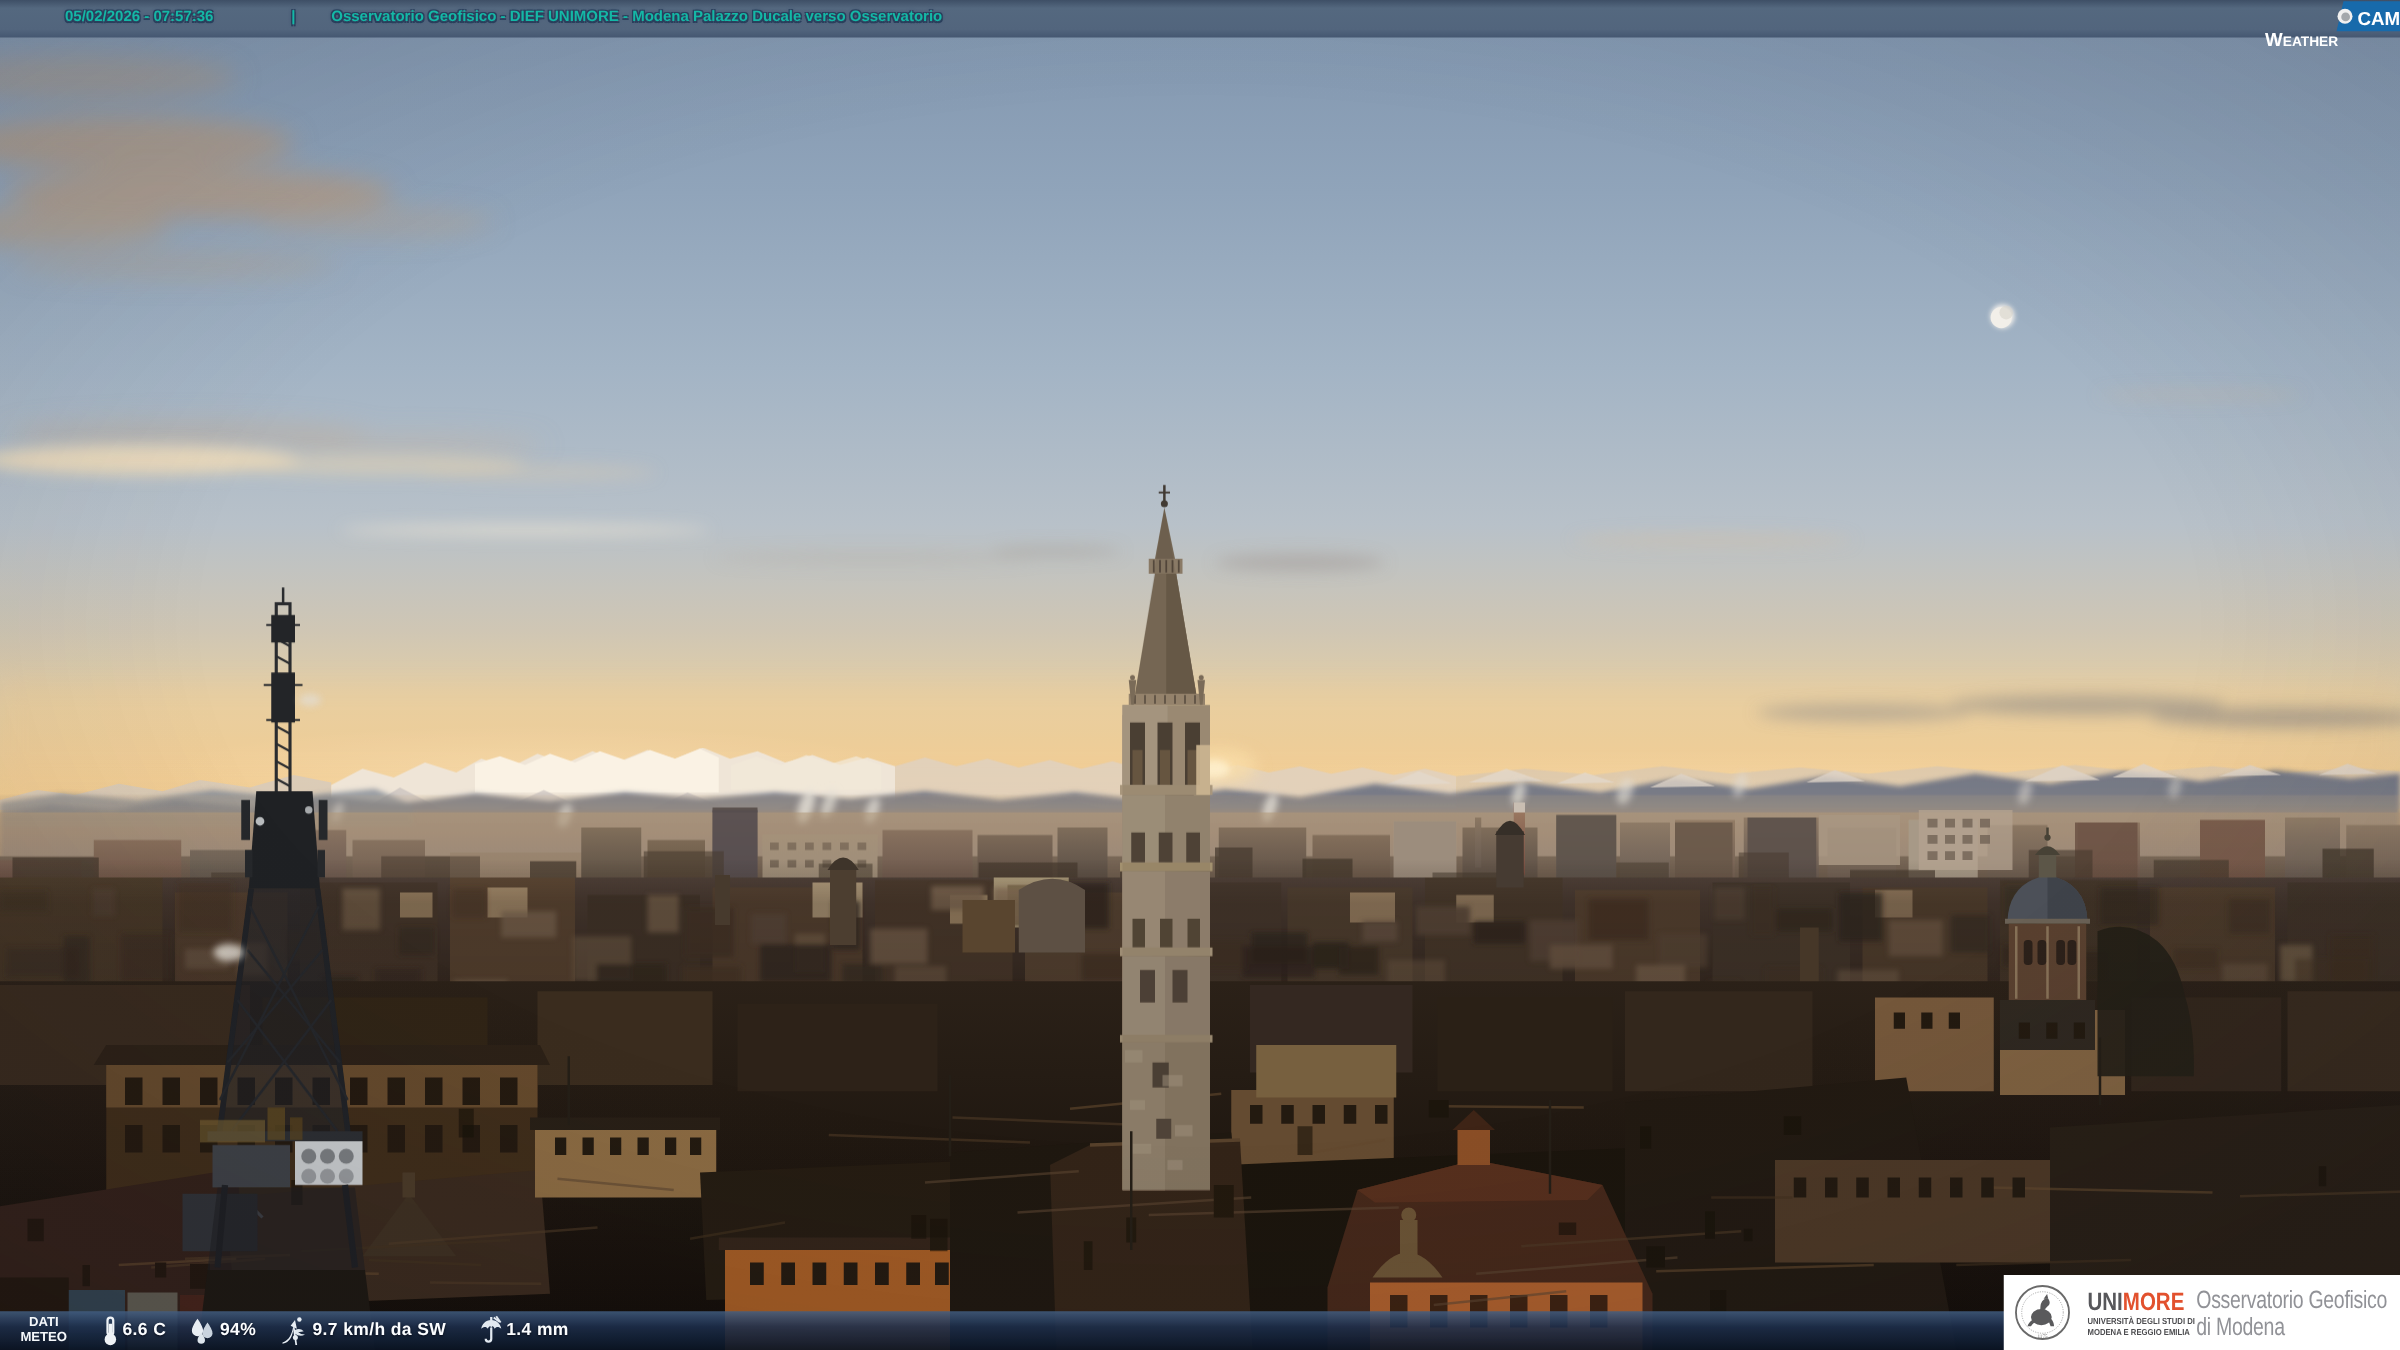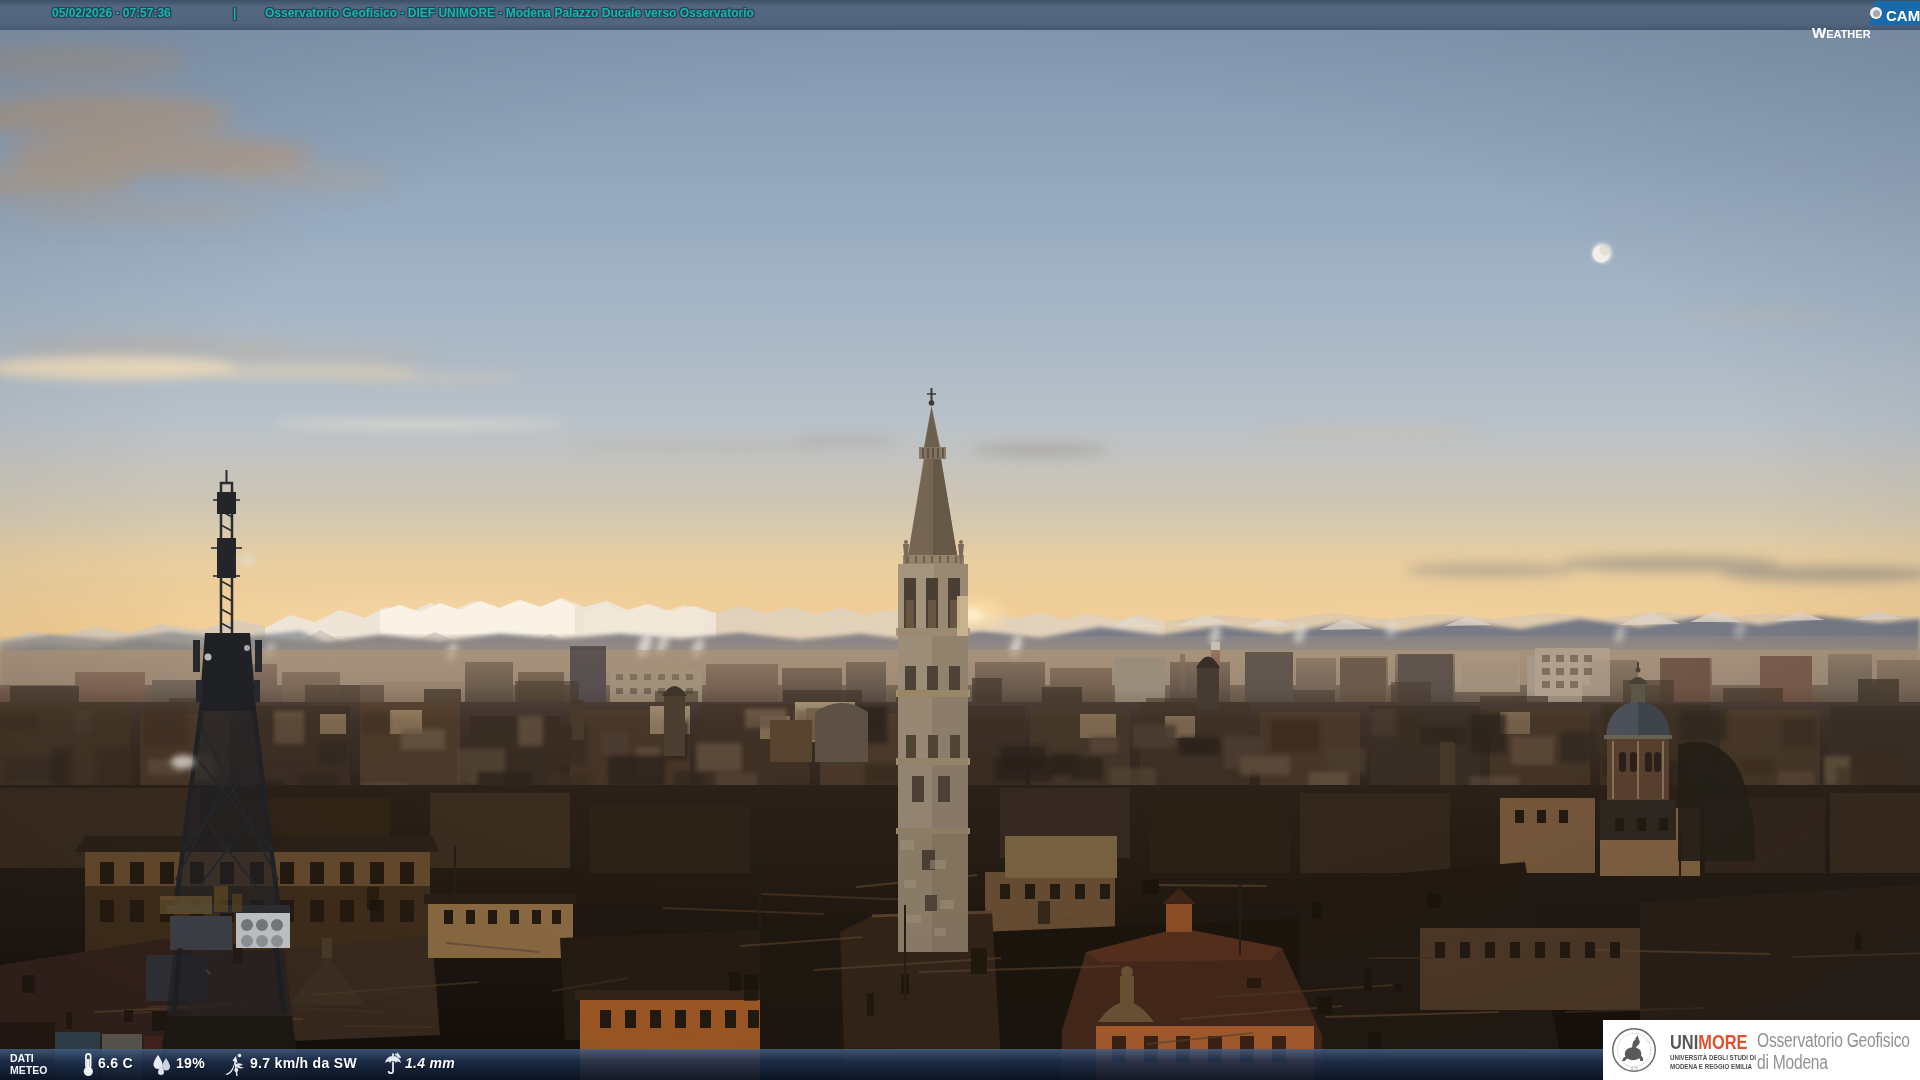--- a/index.html
+++ b/index.html
@@ -755,48 +755,48 @@
 <div class="abs" style="left:1812px;top:24px;color:#fff;font-weight:bold;white-space:nowrap;">
  <span style="font-size:15px;">W</span><span style="font-size:11px;">EATHER</span>
 </div>
 <div class="abs" style="left:1870px;top:7px;width:12px;height:12px;border-radius:50%;background:#f0f0f0;"></div>
 <div class="abs" style="left:1873px;top:10px;width:7px;height:7px;border-radius:50%;background:#a4a8ac;"></div>
 <div class="abs" style="left:1886px;top:7px;color:#fff;font-weight:bold;">
  <span style="font-size:15px;">C</span><span style="font-size:15px;">AM</span>
 </div>
 
 <div id="botbar"></div>
-<div class="abs" style="left:10px;top:1052px;width:50px;font-size:10.5px;font-weight:bold;color:#f5f8fb;line-height:12px;">DATI<br>METEO</div>
+<div class="abs" style="left:10px;top:1052px;width:50px;text-align:center;font-size:10.5px;font-weight:bold;color:#f5f8fb;line-height:12px;">DATI<br>METEO</div>
 <svg class="abs" style="left:78px;top:1052px" width="20" height="26" viewBox="0 0 20 26">
  <rect x="8" y="2" width="4.6" height="14" rx="2.3" fill="none" stroke="#eef2f6" stroke-width="1.8"></rect>
  <circle cx="10.3" cy="19.5" r="4.6" fill="#eef2f6"></circle>
  <rect x="9" y="7" width="2.6" height="10" fill="#eef2f6"></rect>
 </svg>
 <div class="bbt" style="left:98px;top:1055px;">6.6 C</div>
 <svg class="abs" style="left:150px;top:1053px" width="24" height="24" viewBox="0 0 24 24">
  <path d="M8,2 C8,2 3.5,8 3.5,11.5 a4.5,4.5 0 0,0 9,0 C12.5,8 8,2 8,2 Z" fill="#e8edf3"></path>
  <path d="M16,5 C16,5 12,10.5 12,13.5 a4,4 0 0,0 8,0 C20,10.5 16,5 16,5 Z" fill="#c9d3de"></path>
  <path d="M11,13 C11,13 8,17 8,19 a3,3 0 0,0 6,0 C14,17 11,13 11,13 Z" fill="#dde5ec"></path>
 </svg>
-<div class="bbt" style="left:176px;top:1055px;">19%</div>
+<div class="bbt" style="left:176px;top:1055px;">94%</div>
 <svg class="abs" style="left:224px;top:1051px" width="22" height="27" viewBox="0 0 22 27">
  <path d="M2,24 C8,23 10,18 11,11 L13.5,12 L12,5 L8.5,9.5 L10.5,10.5 C9.5,16 7.5,21 2,23 Z" fill="#e8eef4"></path>
  <path d="M12,13 q4,-2 7,1 q-3,1 -4.5,0.5 q2,2 5.5,2 q-4,2.5 -8.5,-1 Z" fill="#dfe7ee"></path>
  <circle cx="15.5" cy="4.5" r="1.8" fill="#e8eef4"></circle>
  <path d="M11,11 l2,14" stroke="#e8eef4" stroke-width="1.4"></path>
  <circle cx="12.3" cy="19" r="2" fill="#e8eef4"></circle>
 </svg>
 <div class="bbt" style="left:250px;top:1055px;">9.7 km/h da SW</div>
 <svg class="abs" style="left:383px;top:1052px" width="20" height="25" viewBox="0 0 20 25">
  <path d="M10,4 C5.5,4 2.5,7.5 2,11 C4,9 6,9 7.3,11 C8.5,8.5 9.5,8.5 10,10.5 C10.5,8.5 11.5,8.5 12.7,11 C14,9 16,9 18,11 C17.5,7.5 14.5,4 10,4 Z" fill="#e2e9f0"></path>
  <path d="M10,10 L10,19 a2.2,2.2 0 0,1 -4.4,0" stroke="#e2e9f0" stroke-width="1.8" fill="none"></path>
  <line x1="10" y1="1.5" x2="10" y2="4.5" stroke="#e2e9f0" stroke-width="1.8"></line>
  <path d="M12,2 l4.5,3.5 M14,1 l3.5,5" stroke="#e2e9f0" stroke-width="1.5"></path>
 </svg>
-<div class="bbt" style="left:405px;top:1055px;font-style:italic;">1.4 mm</div>
+<div class="bbt" style="left:405px;top:1055px;">1.4 mm</div>
 
 <div id="logobox"></div>
 <svg class="abs" style="left:1610px;top:1026px" width="48" height="48" viewBox="0 0 52 52">
  <circle cx="26" cy="26" r="23" fill="none" stroke="#6a6a6a" stroke-width="1.6"></circle>
  <circle cx="26" cy="26" r="18" fill="none" stroke="#999" stroke-width="0.7" stroke-dasharray="1,1.1"></circle>
  <g fill="#5a5a5c">
   <ellipse cx="25" cy="30" rx="9" ry="7"></ellipse>
   <path d="M18,32 q-4,2 -5,6 l3,0 q2,-3 4,-4 Z"></path>
   <path d="M33,31 q3,3 3,7 l-3,0 q-1,-3 -2,-5 Z"></path>
   <path d="M24,24 q0,-7 3,-9 q4,-3 5,1 q1,3 -2,5 q-2,2 -3,4 Z"></path>

